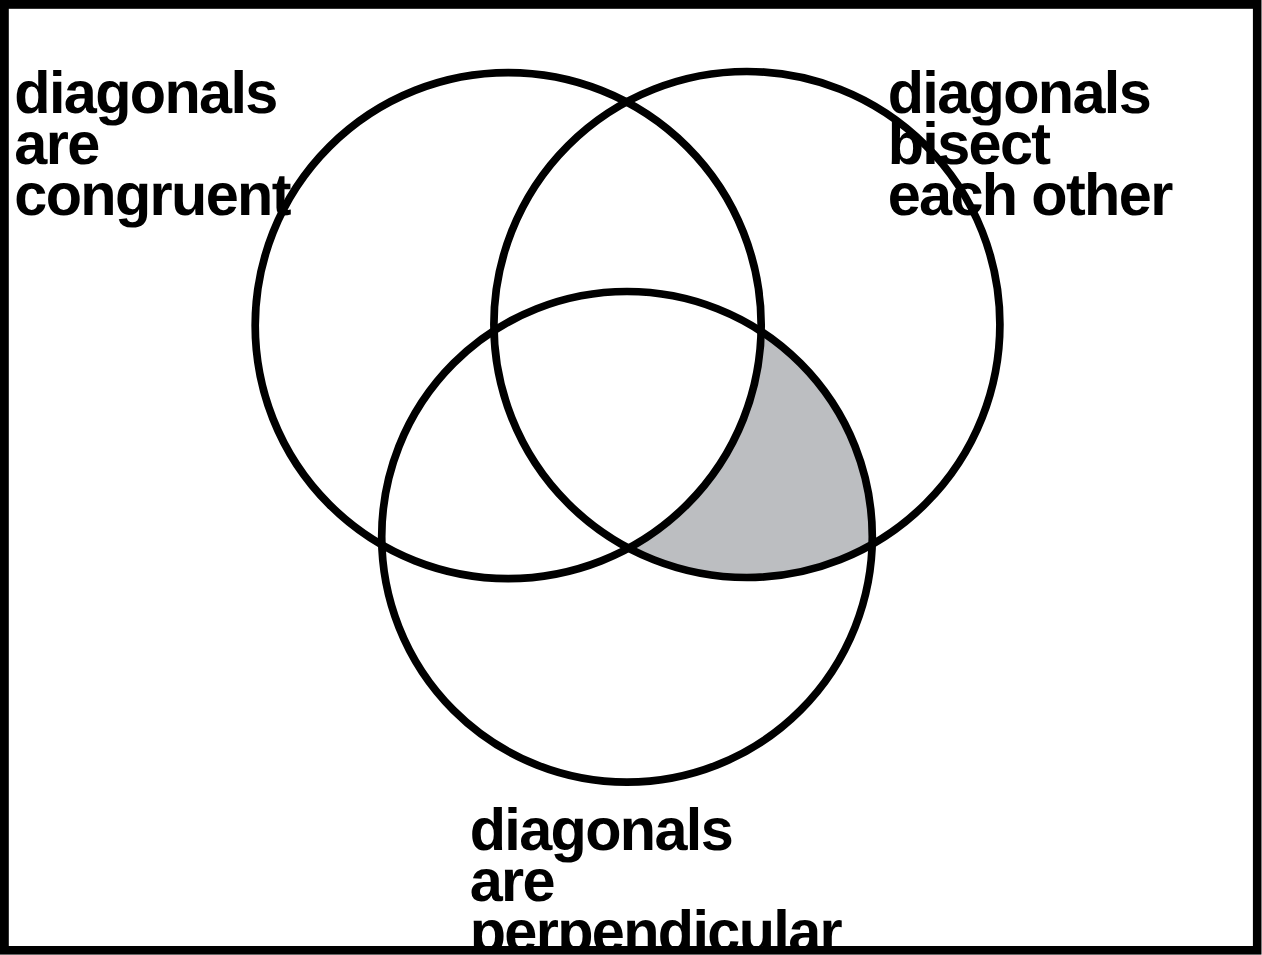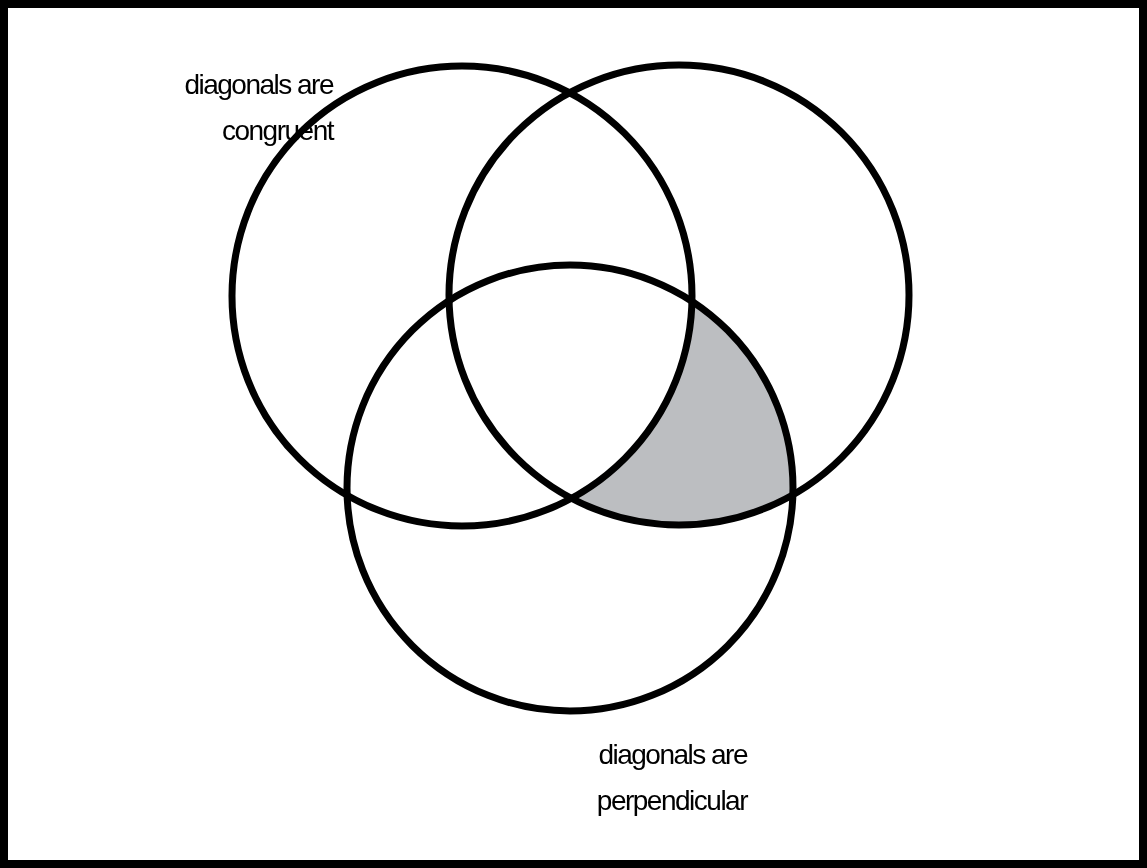--- a/index.html
+++ b/index.html
@@ -20,27 +20,28 @@
   .venn-svg {
     position: absolute;
     left: 0;
     top: 0;
     width: 1131px;
     height: 852px;
   }
   .set-label {
     position: absolute;
     width: 320px;
-    font-size: 28px;
+    font-size: 54px;
     line-height: 46px;
     letter-spacing: -1.5px;
     color: #000000;
-    text-align: right;
+    text-align: left;
     white-space: pre-line;
     user-select: none;
+    font-weight: bold;
   }
   .label-congruent     { left: 5px;   top: 54px;  }
   .label-bisect        { left: 799px; top: 54px;  }
   .label-perpendicular { left: 419px; top: 724px; }
 </style>
 </head>
 <body>
 
 <div class="frame">
 
@@ -57,17 +58,19 @@
     </g>
 
     <circle cx="454" cy="288" r="230" fill="none" stroke="#000000" stroke-width="7"></circle>
     <circle cx="671" cy="287" r="230" fill="none" stroke="#000000" stroke-width="7"></circle>
     <circle cx="562" cy="480" r="223" fill="none" stroke="#000000" stroke-width="7"></circle>
   </svg>
 
   <div class="set-label label-congruent">diagonals are
 congruent</div>
 
+  <div class="set-label label-bisect">diagonals bisect
+each other</div>
 
   <div class="set-label label-perpendicular">diagonals are
 perpendicular</div>
 
 </div>
 
 </body></html>

